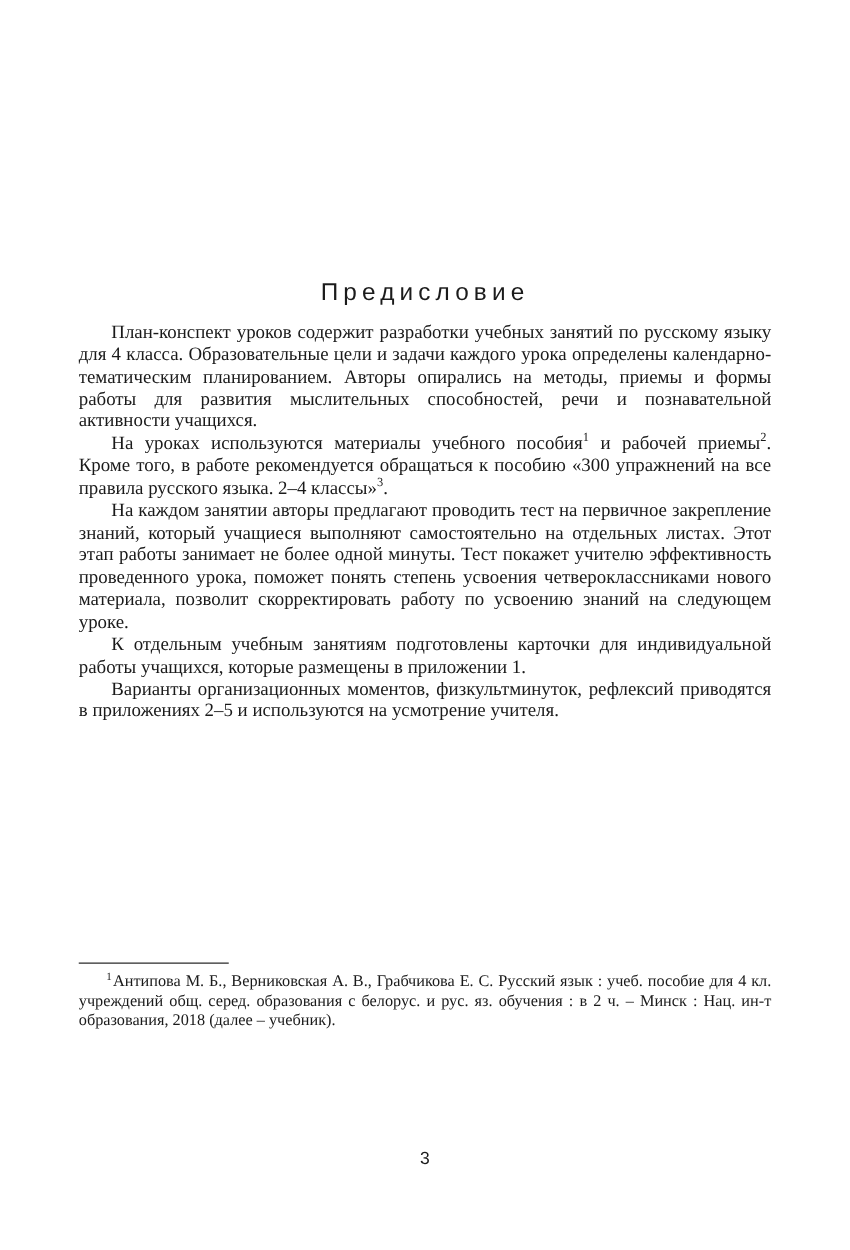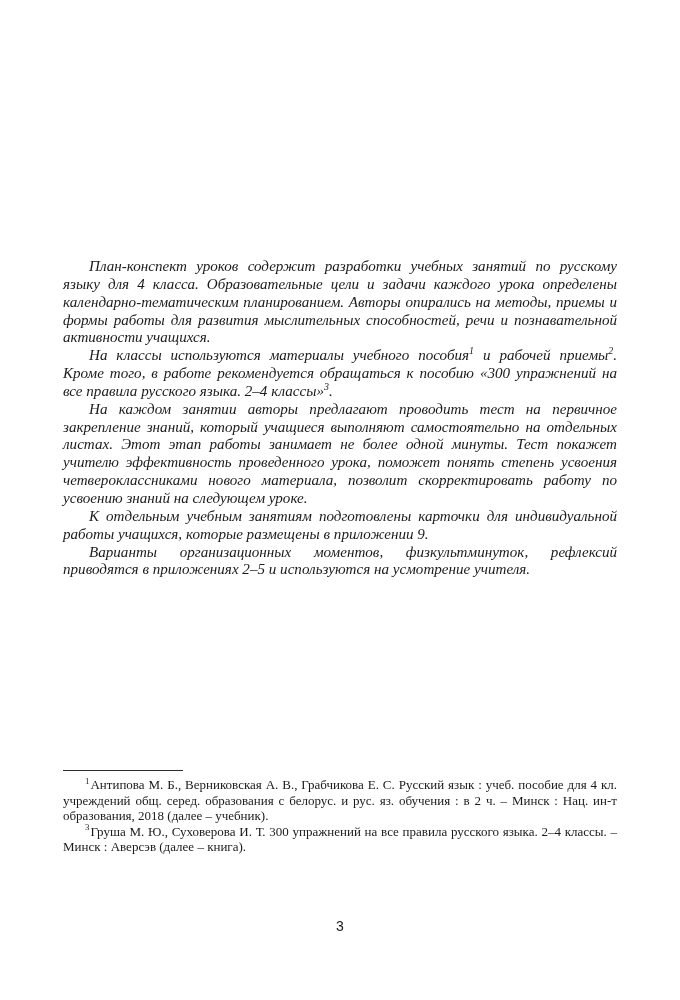--- a/index.html
+++ b/index.html
@@ -48,21 +48,20 @@
 
   .body-block p {
     margin: 0;
     font-size: 15.1px;
     line-height: 17.85px;
     text-align: justify;
     text-justify: inter-word;
     text-indent: 26px;
     color: #1a1a1a;
     hyphens: manual;
-    font-style: italic;
   }
 
   sup.fn-ref {
     font-size: 0.66em;
     vertical-align: super;
     line-height: 0;
   }
 
   
   .footnote-area {
@@ -108,41 +107,41 @@
     font-family: "Liberation Sans", "DejaVu Sans", sans-serif;
     font-size: 14px;
     color: #1a1a1a;
   }
 </style>
 </head>
 <body>
 
 <div class="page">
 
+  <div class="chapter-title">Предисловие</div>
 
   <div class="body-block">
 
     <p>План-конспект уроков содержит разработки учебных занятий по русскому языку для 4 класса. Образовательные цели и задачи каждого урока определены календарно-тематическим планированием. Авторы опирались на методы, приемы и формы работы для развития мыслительных способностей, речи и познавательной активности учащихся.</p>
 
-    <p><span>На классы используются материалы учебного пособия</span><sup class="fn-ref">1</sup><span> и рабочей приемы</span><sup class="fn-ref">2</sup><span>. Кроме того, в работе рекомендуется обращаться к пособию «300 упражнений на все правила русского языка. 2–4 классы»</span><sup class="fn-ref">3</sup><span>.</span></p>
+    <p><span>На уроках используются материалы учебного пособия</span><sup class="fn-ref">1</sup><span> и рабочей приемы</span><sup class="fn-ref">2</sup><span>. Кроме того, в работе рекомендуется обращаться к пособию «300 упражнений на все правила русского языка. 2–4 классы»</span><sup class="fn-ref">3</sup><span>.</span></p>
 
     <p>На каждом занятии авторы предлагают проводить тест на первичное закрепление знаний, который учащиеся выполняют самостоятельно на отдельных листах. Этот этап работы занимает не более одной минуты. Тест покажет учителю эффективность проведенного урока, поможет понять степень усвоения четвероклассниками нового материала, позволит скорректировать работу по усвоению знаний на следующем уроке.</p>
 
-    <p>К отдельным учебным занятиям подготовлены карточки для индивидуальной работы учащихся, которые размещены в приложении 9.</p>
+    <p>К отдельным учебным занятиям подготовлены карточки для индивидуальной работы учащихся, которые размещены в приложении 1.</p>
 
     <p>Варианты организационных моментов, физкультминуток, рефлексий приводятся в приложениях 2–5 и используются на усмотрение учителя.</p>
 
   </div>
 
   <div class="footnote-area">
 
     <div class="footnote-rule"></div>
 
     <p class="footnote"><sup class="fn-num">1</sup><span>Антипова М. Б., Верниковская А. В., Грабчикова Е. С. Русский язык : учеб. пособие для 4 кл. учреждений общ. серед. образования с белорус. и рус. яз. обучения : в 2 ч. – Минск : Нац. ин-т образования, 2018 (далее – учебник).</span></p>
 
 
-    <p class="footnote"><sup class="fn-num">3</sup><span>Груша М. Ю., Суховерова И. Т. 300 упражнений на все правила русского языка. 2–4 классы. – Минск : Аверсэв (далее – книга).</span></p>
 
   </div>
 
   <div class="page-number">3</div>
 
 </div>
 
 </body></html>

